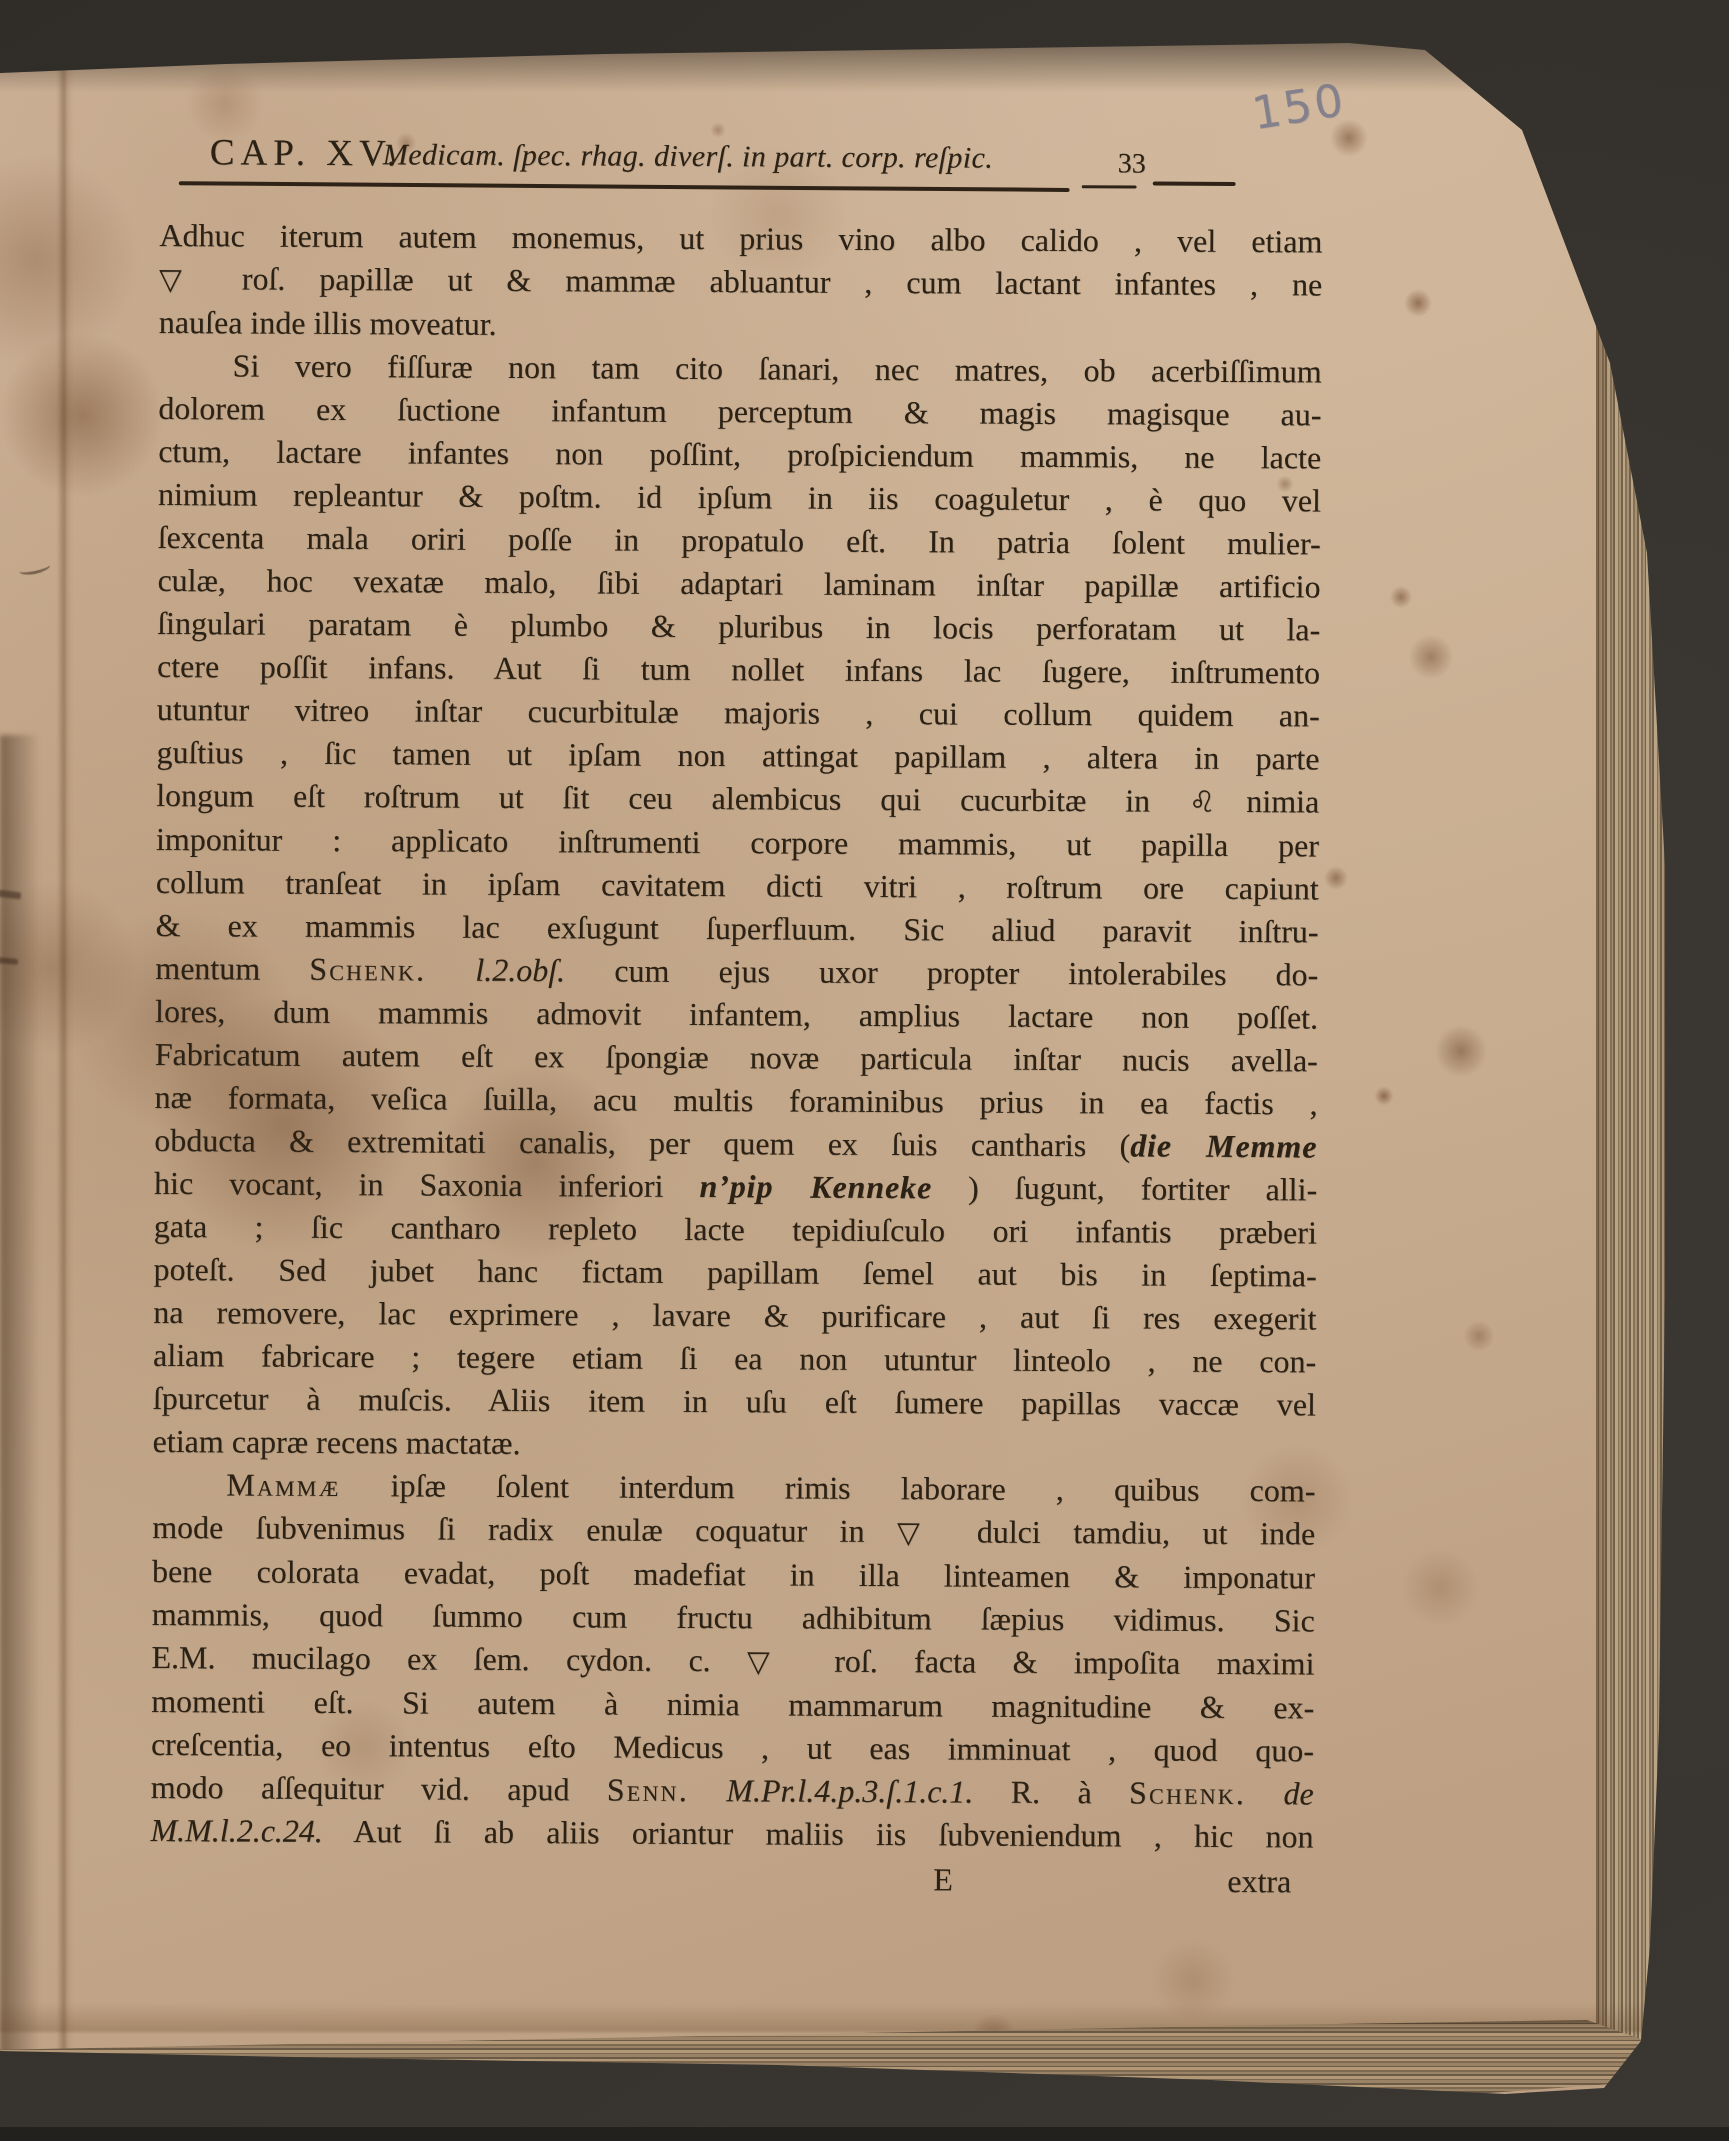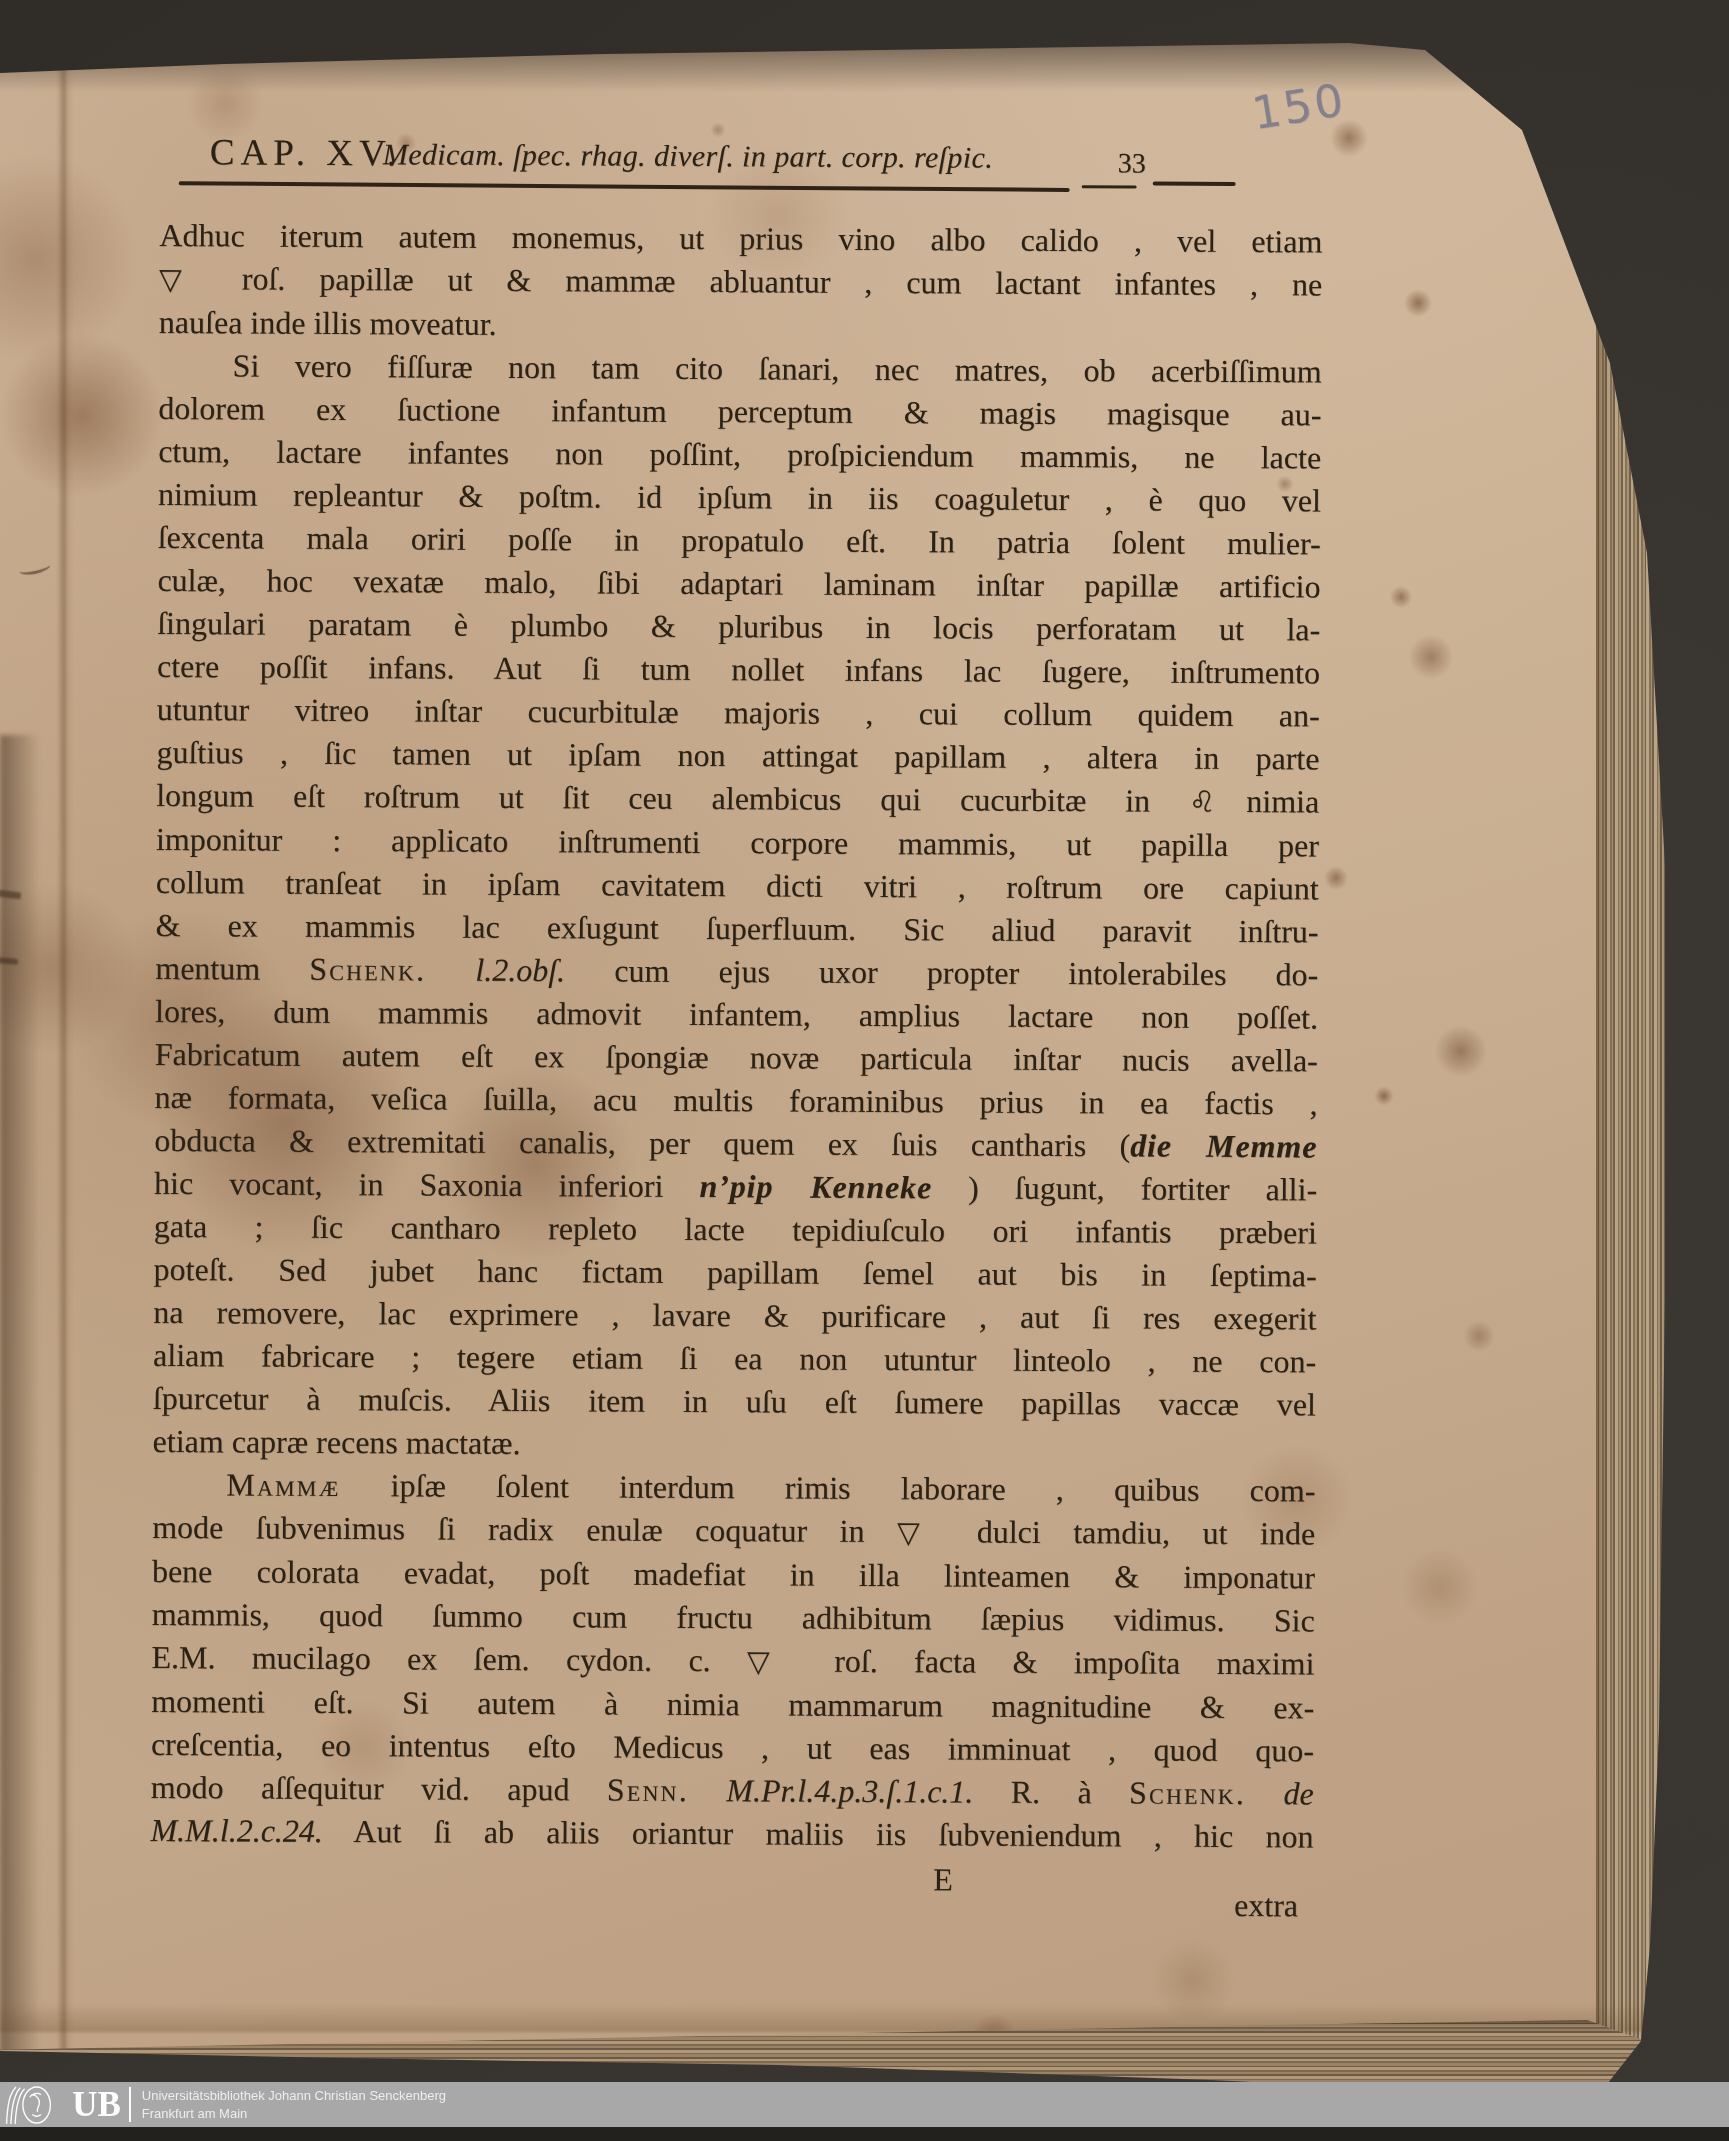--- a/index.html
+++ b/index.html
@@ -76,21 +76,21 @@
   .body{margin-top:12px;font-size:32px;line-height:43px;}
   .line{text-align:justify;text-align-last:justify;white-space:normal;}
   .line.end{text-align-last:left;}
   .line.indent{padding-left:74px;}
   .seg-i{font-style:italic;}
   .seg-sc{font-variant:small-caps;letter-spacing:2.2px;}
   .seg-fr{font-weight:bold;font-style:italic;letter-spacing:0.9px;}
   .seg-y{font-family:"DejaVu Sans",sans-serif;font-size:.92em;}
   .sigrow{position:relative;height:52px;margin-top:5.2px;font-size:32px;}
   .sig-mark{position:absolute;left:783px;}
-  .catchword{position:absolute;right:15px;margin-top:24px;}
+  .catchword{position:absolute;right:22px;}
   
   .pencil{position:absolute;left:1252px;top:80px;font-family:"DejaVu Sans",sans-serif;
     font-size:45px;color:rgba(122,121,138,.85);transform:rotate(-9deg);letter-spacing:2.6px;
     text-shadow:0.9px 0.9px 0 rgba(122,121,138,.25);}
   
   .footer{position:absolute;left:0;bottom:0;width:1729px;height:45px;background:#a8a8a8;
     display:flex;align-items:center;font-family:"Liberation Sans","DejaVu Sans",sans-serif;}
   .logo-art{margin-left:3.5px;flex:0 0 auto;}
   .logo-ub{font-family:"Liberation Serif","DejaVu Serif",serif;font-weight:bold;font-size:35px;
     color:#fdfdfd;line-height:1;margin-left:1.7px;padding-right:8.6px;border-right:2.6px solid #fdfdfd;height:35px;display:flex;align-items:center;}
@@ -165,32 +165,14 @@
         </div>
       <div class="sigrow">
         <span class="sig-mark">E</span>
         <span class="catchword">extra</span>
       </div>
     </div>
 
     <div class="pencil">150</div>
   </div>
 
-  <div class="footer">
-    <svg class="logo-art" width="67" height="42" viewBox="0 0 78 48">
-      <g fill="none" stroke="#fdfdfd" stroke-width="1.6">
-        <path d="M3 46 C4 22 7 10 14 3"></path>
-        <path d="M8 46 C9 23 12 11 19 4"></path>
-        <path d="M13 46 C14 24 17 12 24 5"></path>
-        <ellipse cx="38" cy="24" rx="16" ry="21"></ellipse>
-        <path d="M33 12 c6 1 9 6 8 11 c-1 4 -3 6 -2 9"></path>
-        <path d="M33 35 c3 2.5 7 2.5 10 0"></path>
-        <path d="M30 15 c2 -4 9 -6 13 -3"></path>
-      </g>
-    </svg>
-    <span class="logo-ub">UB</span>
-    <div class="footer-text">
-      <div>Universitätsbibliothek Johann Christian Senckenberg</div>
-      <div>Frankfurt am Main</div>
-    </div>
-  </div>
 </div>
 
 
 </body></html>

